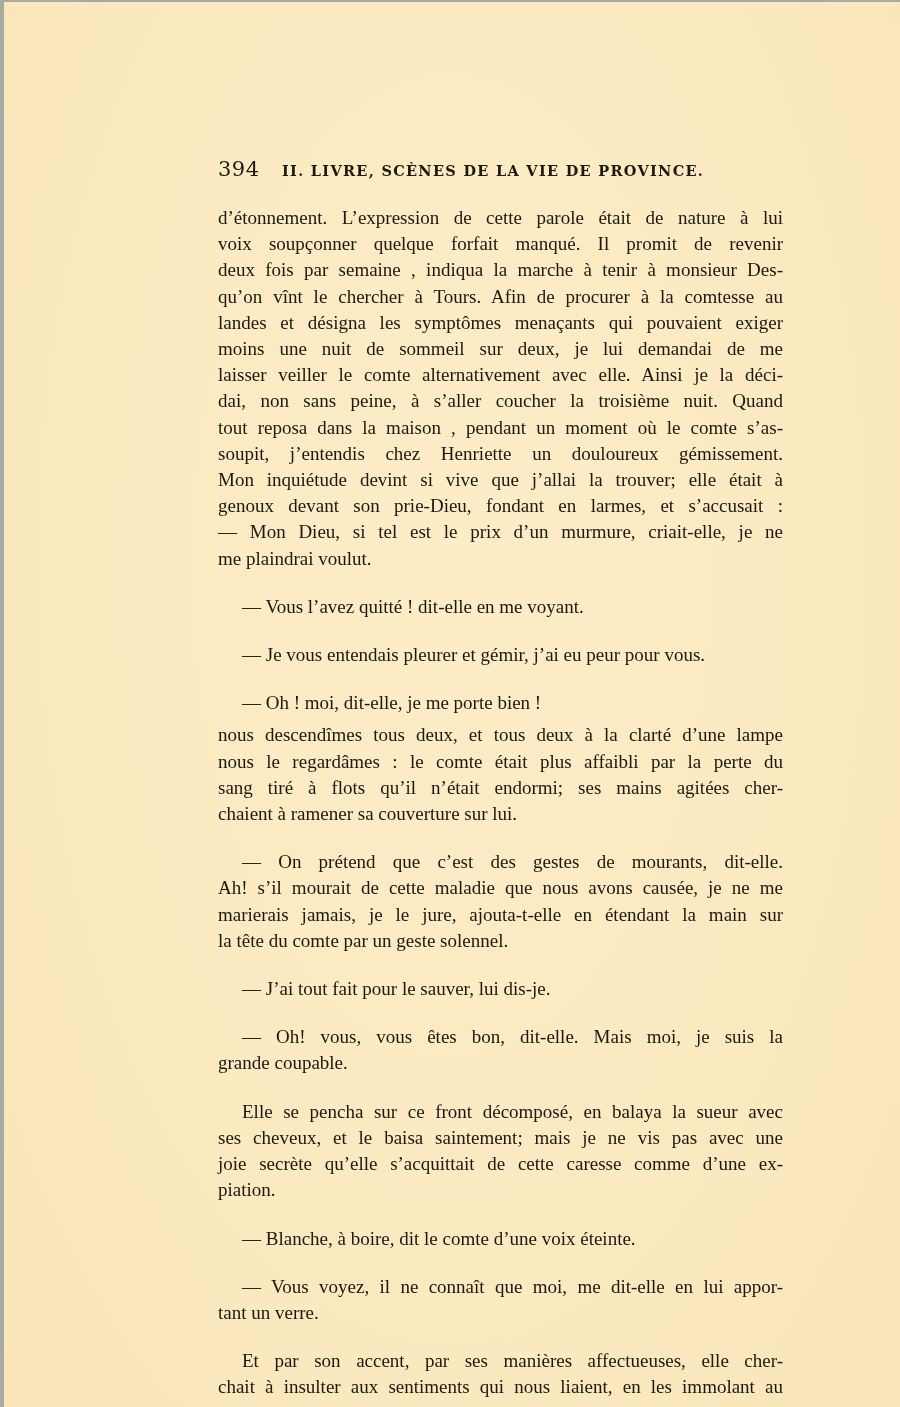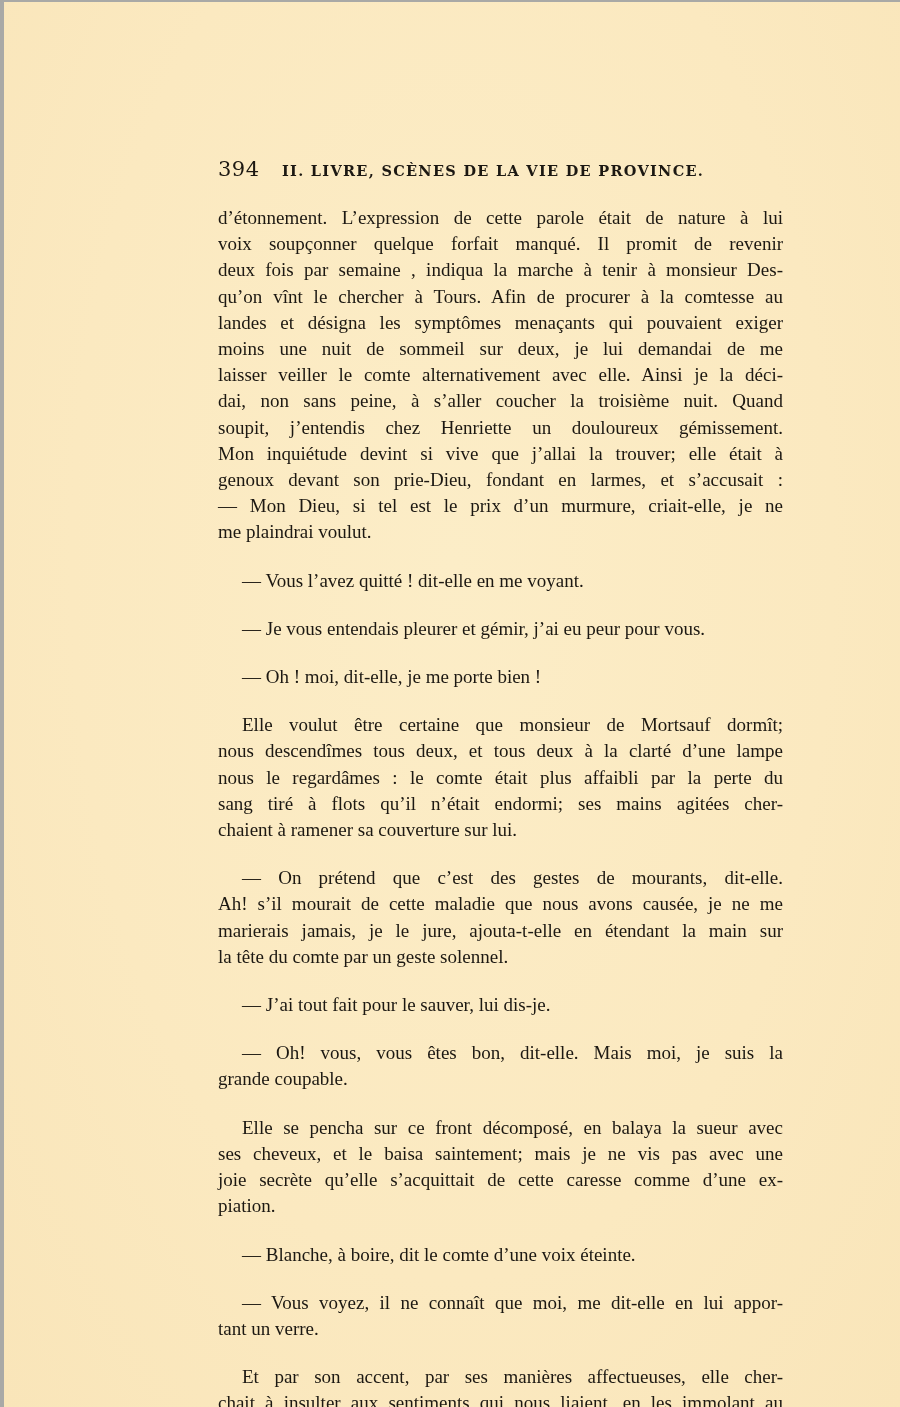--- a/index.html
+++ b/index.html
@@ -83,41 +83,41 @@
     <div id="body-text">
         <p class="para">
           <span class="line first">d’étonnement. L’expression de cette parole était de nature à lui</span>
           <span class="line">voix soupçonner quelque forfait manqué. Il promit de revenir</span>
           <span class="line">deux fois par semaine , indiqua la marche à tenir à monsieur Des-</span>
           <span class="line">qu’on vînt le chercher à Tours. Afin de procurer à la comtesse au</span>
           <span class="line">landes et désigna les symptômes menaçants qui pouvaient exiger</span>
           <span class="line">moins une nuit de sommeil sur deux, je lui demandai de me</span>
           <span class="line">laisser veiller le comte alternativement avec elle. Ainsi je la déci-</span>
           <span class="line">dai, non sans peine, à s’aller coucher la troisième nuit. Quand</span>
+          <span class="line">tout reposa dans la maison , pendant un moment où le comte s’as-</span>
           <span class="line">soupit, j’entendis chez Henriette un douloureux gémissement.</span>
           <span class="line">Mon inquiétude devint si vive que j’allai la trouver; elle était à</span>
           <span class="line">genoux devant son prie-Dieu, fondant en larmes, et s’accusait :</span>
           <span class="line">— Mon Dieu, si tel est le prix d’un murmure, criait-elle, je ne</span>
           <span class="line last">me plaindrai voulut.</span>
         </p>
         <div class="gap"></div>
         <p class="para indent">
           <span class="line first last">— Vous l’avez quitté ! dit-elle en me voyant.</span>
         </p>
         <div class="gap"></div>
         <p class="para indent">
           <span class="line first last">— Je vous entendais pleurer et gémir, j’ai eu peur pour vous.</span>
         </p>
         <div class="gap"></div>
         <p class="para indent">
           <span class="line first last">— Oh ! moi, dit-elle, je me porte bien !</span>
         </p>
         <div class="gap"></div>
         <p class="para indent">
-          <span class="line first">Elle voulut être certaine que monsieur de Mortsauf dormît;</span>
           <span class="line">nous descendîmes tous deux, et tous deux à la clarté d’une lampe</span>
           <span class="line">nous le regardâmes : le comte était plus affaibli par la perte du</span>
           <span class="line">sang tiré à flots qu’il n’était endormi; ses mains agitées cher-</span>
           <span class="line last">chaient à ramener sa couverture sur lui.</span>
         </p>
         <div class="gap"></div>
         <p class="para indent">
           <span class="line first">— On prétend que c’est des gestes de mourants, dit-elle.</span>
           <span class="line">Ah! s’il mourait de cette maladie que nous avons causée, je ne me</span>
           <span class="line">marierais jamais, je le jure, ajouta-t-elle en étendant la main sur</span>

